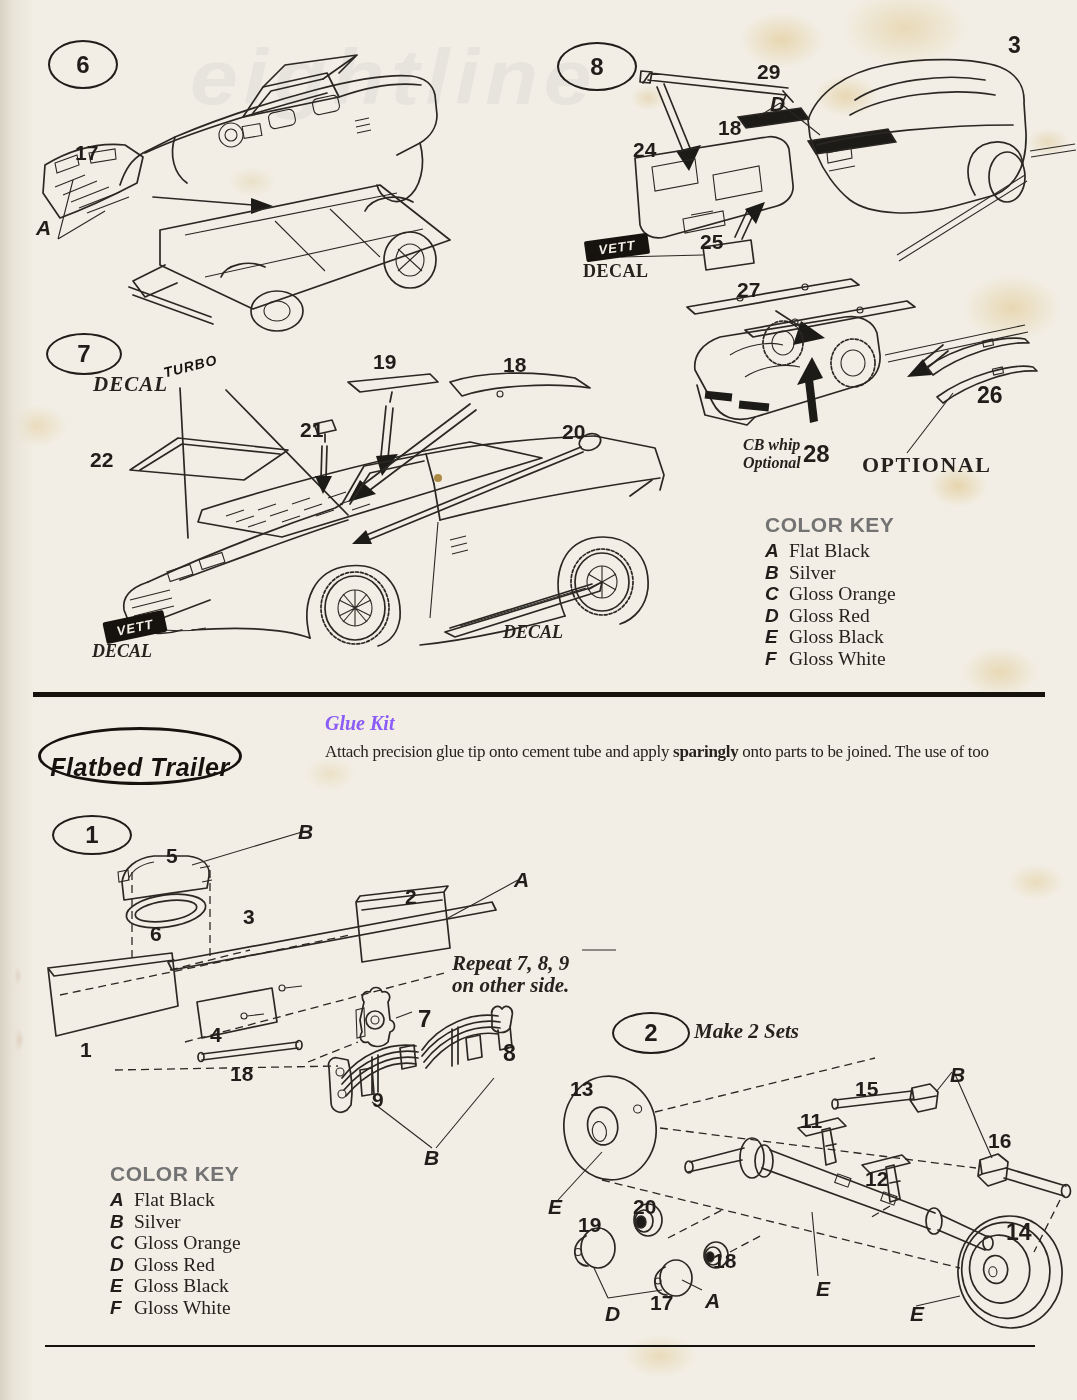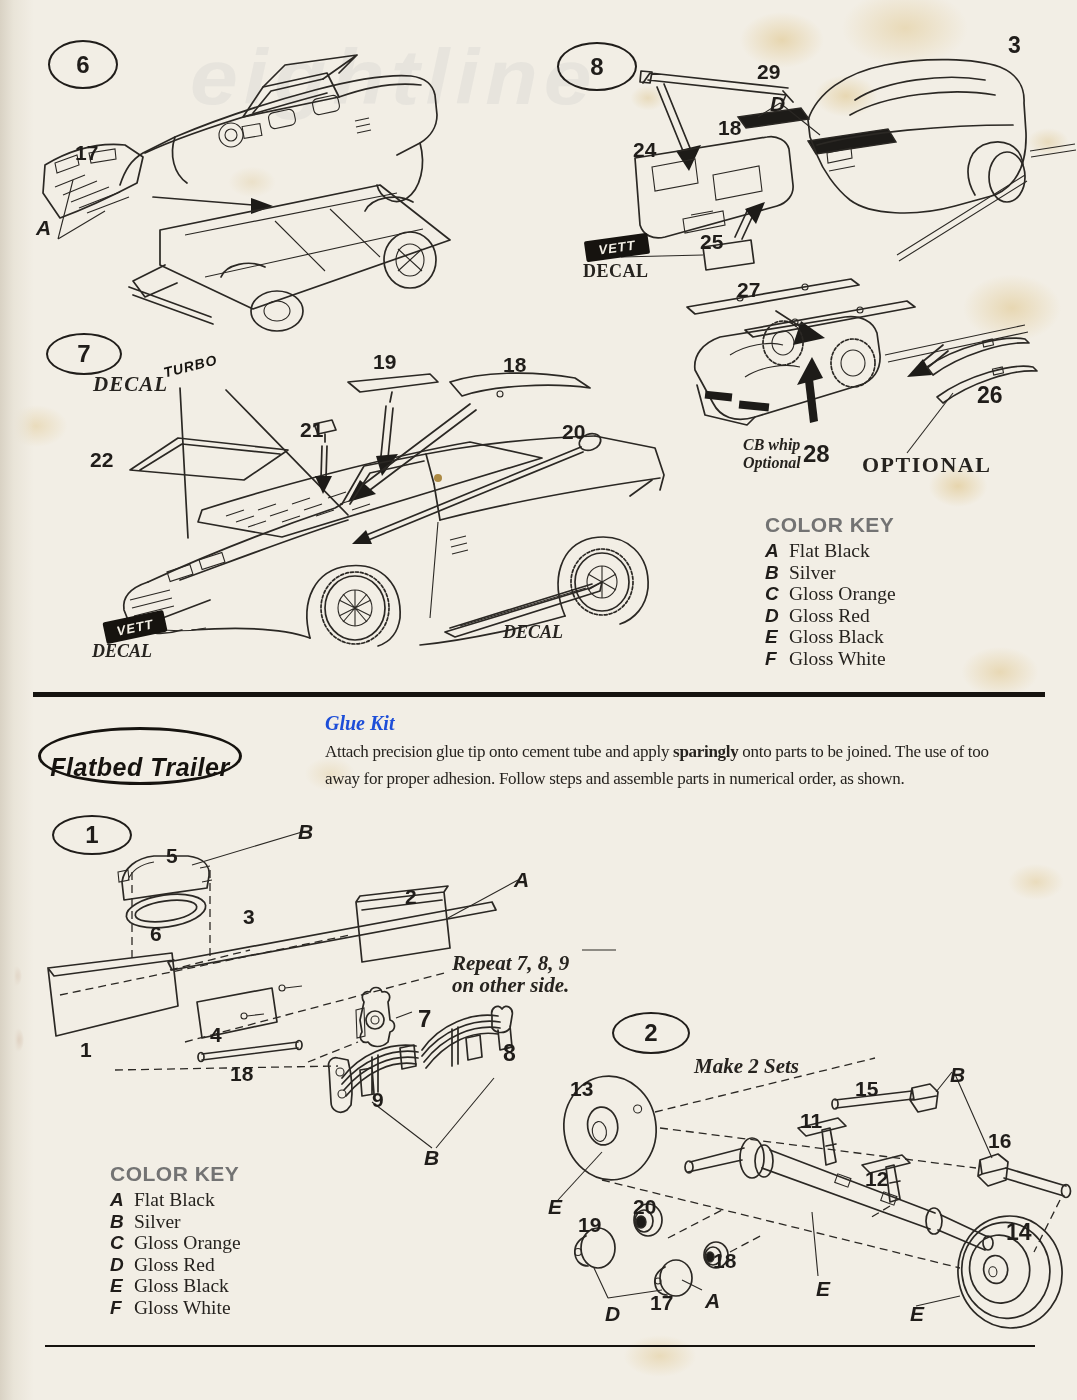--- a/index.html
+++ b/index.html
@@ -41,21 +41,21 @@
   .num{font:700 21px "Liberation Sans",sans-serif;color:#201d1a;white-space:nowrap;}
   .letter{font:italic 700 21px "Liberation Sans",sans-serif;color:#201d1a;}
   .serif-i{font:italic 600 18px "Liberation Serif",serif;color:#26231f;white-space:nowrap;}
   .serif-big-i{font:italic 600 21px "Liberation Serif",serif;color:#26231f;white-space:nowrap;}
   .optional{font:600 22px "Liberation Serif",serif;color:#26231f;letter-spacing:1.5px;}
   .cbwhip{font:italic 700 16px "Liberation Serif",serif;color:#26231f;line-height:18px;}
   .ck-title{font:700 21px "Liberation Sans",sans-serif;color:#737373;letter-spacing:.5px;margin-bottom:3px;}
   .ck-row{display:flex;align-items:baseline;height:21.5px;}
   .ck-letter{font:italic 700 19px "Liberation Sans",sans-serif;color:#201d1a;width:24px;}
   .ck-name{font:400 19.5px "Liberation Serif",serif;color:#26231f;}
-  .glue-head{font:italic 700 20px "Liberation Serif",serif;color:#1d4ed8;text-align:right;}
+  .glue-head{font:italic 700 20px "Liberation Serif",serif;color:#8b5cf6;text-align:right;}
   .glue-line{font:400 17px "Liberation Serif",serif;color:#26231f;line-height:27px;letter-spacing:-.3px;white-space:nowrap;}
   .glue-line b{font-weight:700;text-align:center;}
   .turbo{font:italic 800 14px "Liberation Sans",sans-serif;color:#16130f;letter-spacing:1px;transform:rotate(-14deg);}
   .vett{background:#16130f;color:#f4f0e6;display:flex;align-items:center;justify-content:center;
     font:italic 800 13px "Liberation Sans",sans-serif;letter-spacing:1px;border-radius:2px;}
   .flatbed-oval{position:absolute;border:3px solid #16130f;border-radius:50%;
     display:flex;align-items:flex-end;justify-content:center;}
   .flatbed-oval span{font:italic 800 25px "Liberation Sans",sans-serif;color:#16130f;letter-spacing:.5px;}
   .divider{position:absolute;background:#16130f;}
   svg{position:absolute;overflow:visible;}
@@ -294,21 +294,20 @@
 </div>
 
 <div class="divider" style="left:33px;top:692px;width:1012px;height:5px"></div>
 
 <div class="flatbed-oval" style="left:38px;top:727px;width:198px;height:52px">
   <span>Flatbed Trailer</span>
 </div>
 <div class="abs glue-head" style="left:325px;top:712px">Glue Kit</div>
 <div class="abs" style="left:325px;top:738px">
   <div class="glue-line"><span>Attach precision glue tip onto cement tube and apply </span><b>sparingly</b><span> onto parts to be joined. The use of too</span></div>
-  <div class="glue-line">away for proper adhesion. Follow steps and assemble parts in numerical order, as shown.</div>
 </div>
 
 <svg style="left:20px;top:810px" width="545" height="370" viewBox="0 0 545 370">
 
   <path class="thin" d="M282,22 L172,55 M498,70 L428,108 M392,202 L376,208"></path>
 
   <path class="thin" d="M562,140 L596,140"></path>
 
   <path class="s" d="M102,72 C104,58 116,48 134,46 L168,46 C184,48 190,56 189,66 L187,78 C160,82 130,86 104,90 Z"></path>
   <path class="thin" d="M108,70 C112,60 122,54 134,52 M98,62 L108,60 L109,70 L99,72 Z M180,58 L190,56 M182,72 L192,70"></path>
@@ -460,21 +459,21 @@
     <ellipse class="s" cx="470" cy="272" rx="52" ry="56"></ellipse>
     <ellipse class="s" cx="466" cy="270" rx="44" ry="48"></ellipse>
     <ellipse class="s" cx="460" cy="268" rx="30" ry="34"></ellipse>
     <ellipse class="s" cx="456" cy="268" rx="12" ry="14"></ellipse>
     <ellipse class="thin" cx="453" cy="270" rx="4" ry="5"></ellipse>
   </g>
 </svg>
 <div class="oval" style="left:612px;top:1012px;width:74px;height:38px">
     <span>2</span>
   </div>
-<div class="abs serif-big-i" style="left:694px;top:1054px">Make 2 Sets</div>
+<div class="abs serif-big-i" style="left:694px;top:1019px">Make 2 Sets</div>
 <div class="abs num" style="left:570px;top:1077px">13</div>
 <div class="abs num" style="left:855px;top:1077px">15</div>
 <div class="abs letter" style="left:950px;top:1063px">B</div>
 <div class="abs num" style="left:800px;top:1109px">11</div>
 <div class="abs num" style="left:988px;top:1129px">16</div>
 <div class="abs num" style="left:865px;top:1167px">12</div>
 <div class="abs letter" style="left:548px;top:1195px">E</div>
 <div class="abs num" style="left:633px;top:1195px">20</div>
 <div class="abs num" style="left:578px;top:1213px">19</div>
 <div class="abs num" style="left:1006px;top:1219px;font-size:23px">14</div>

